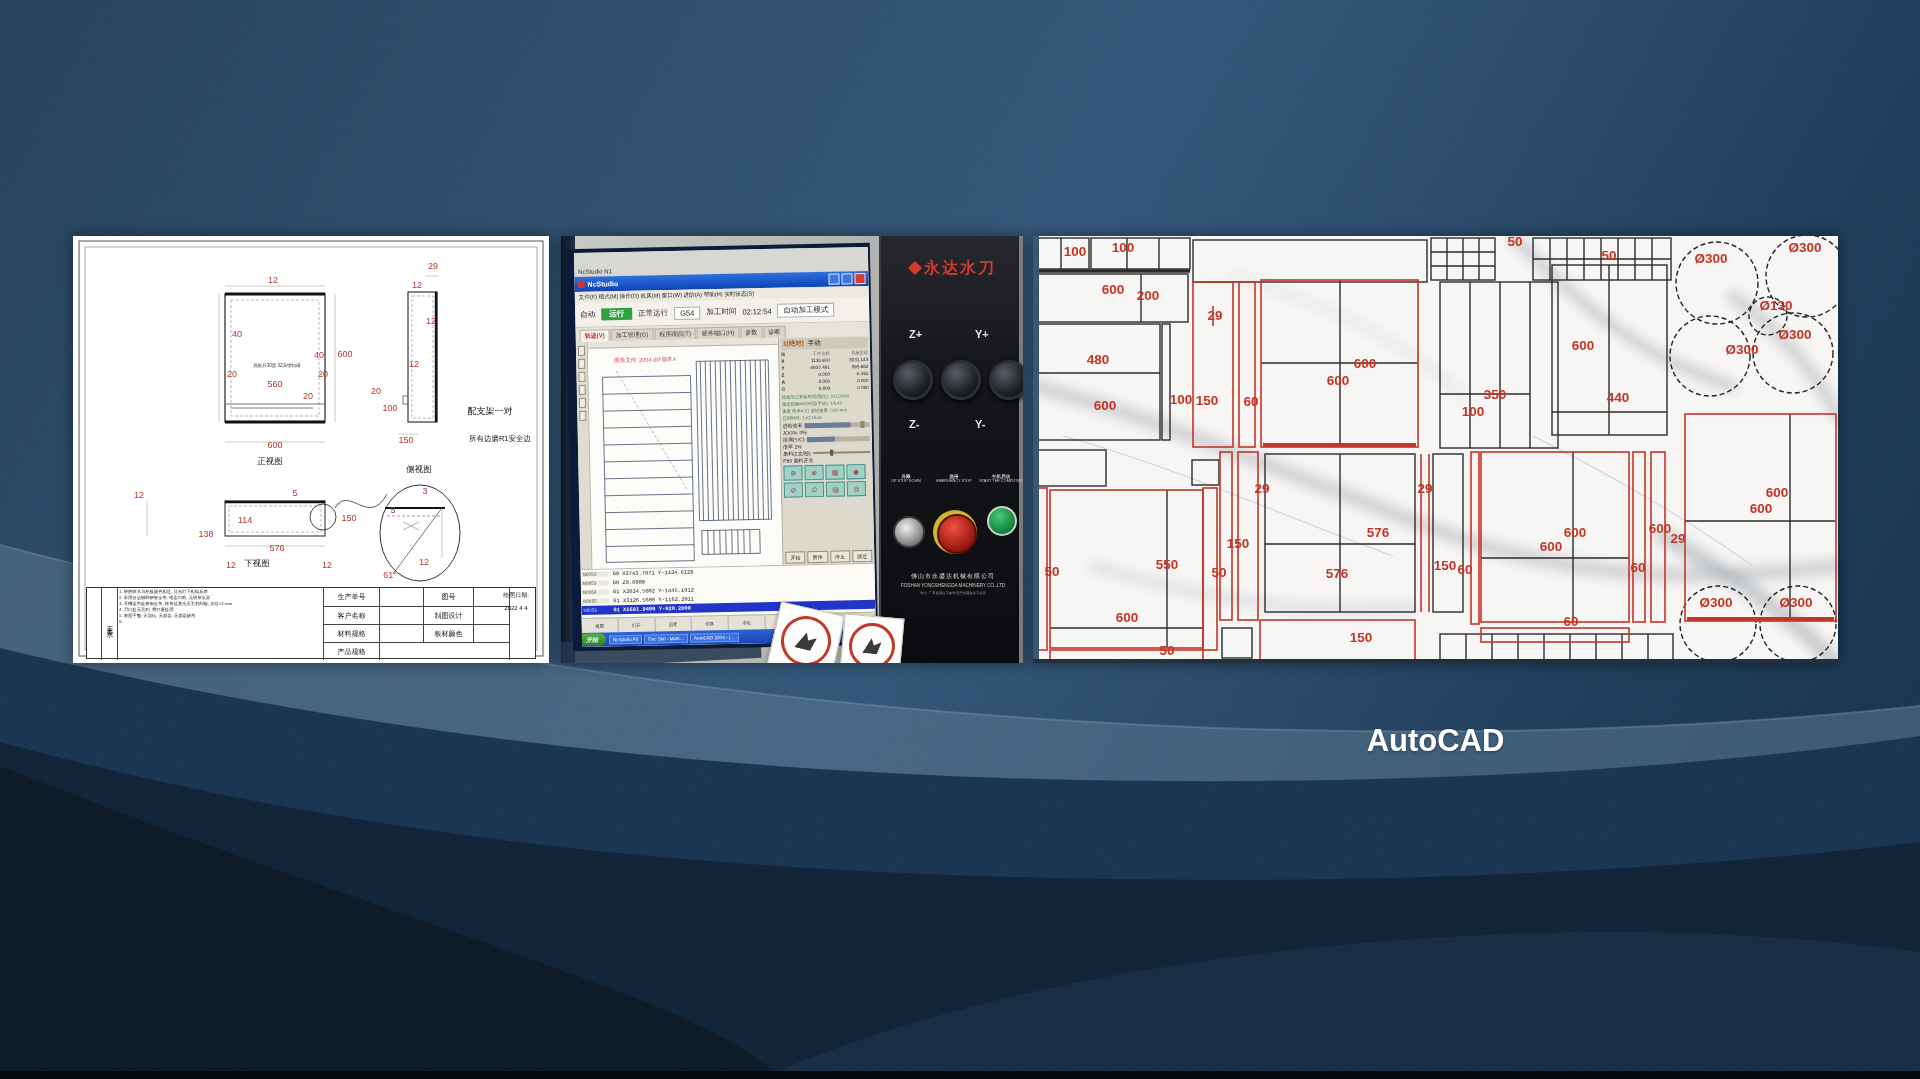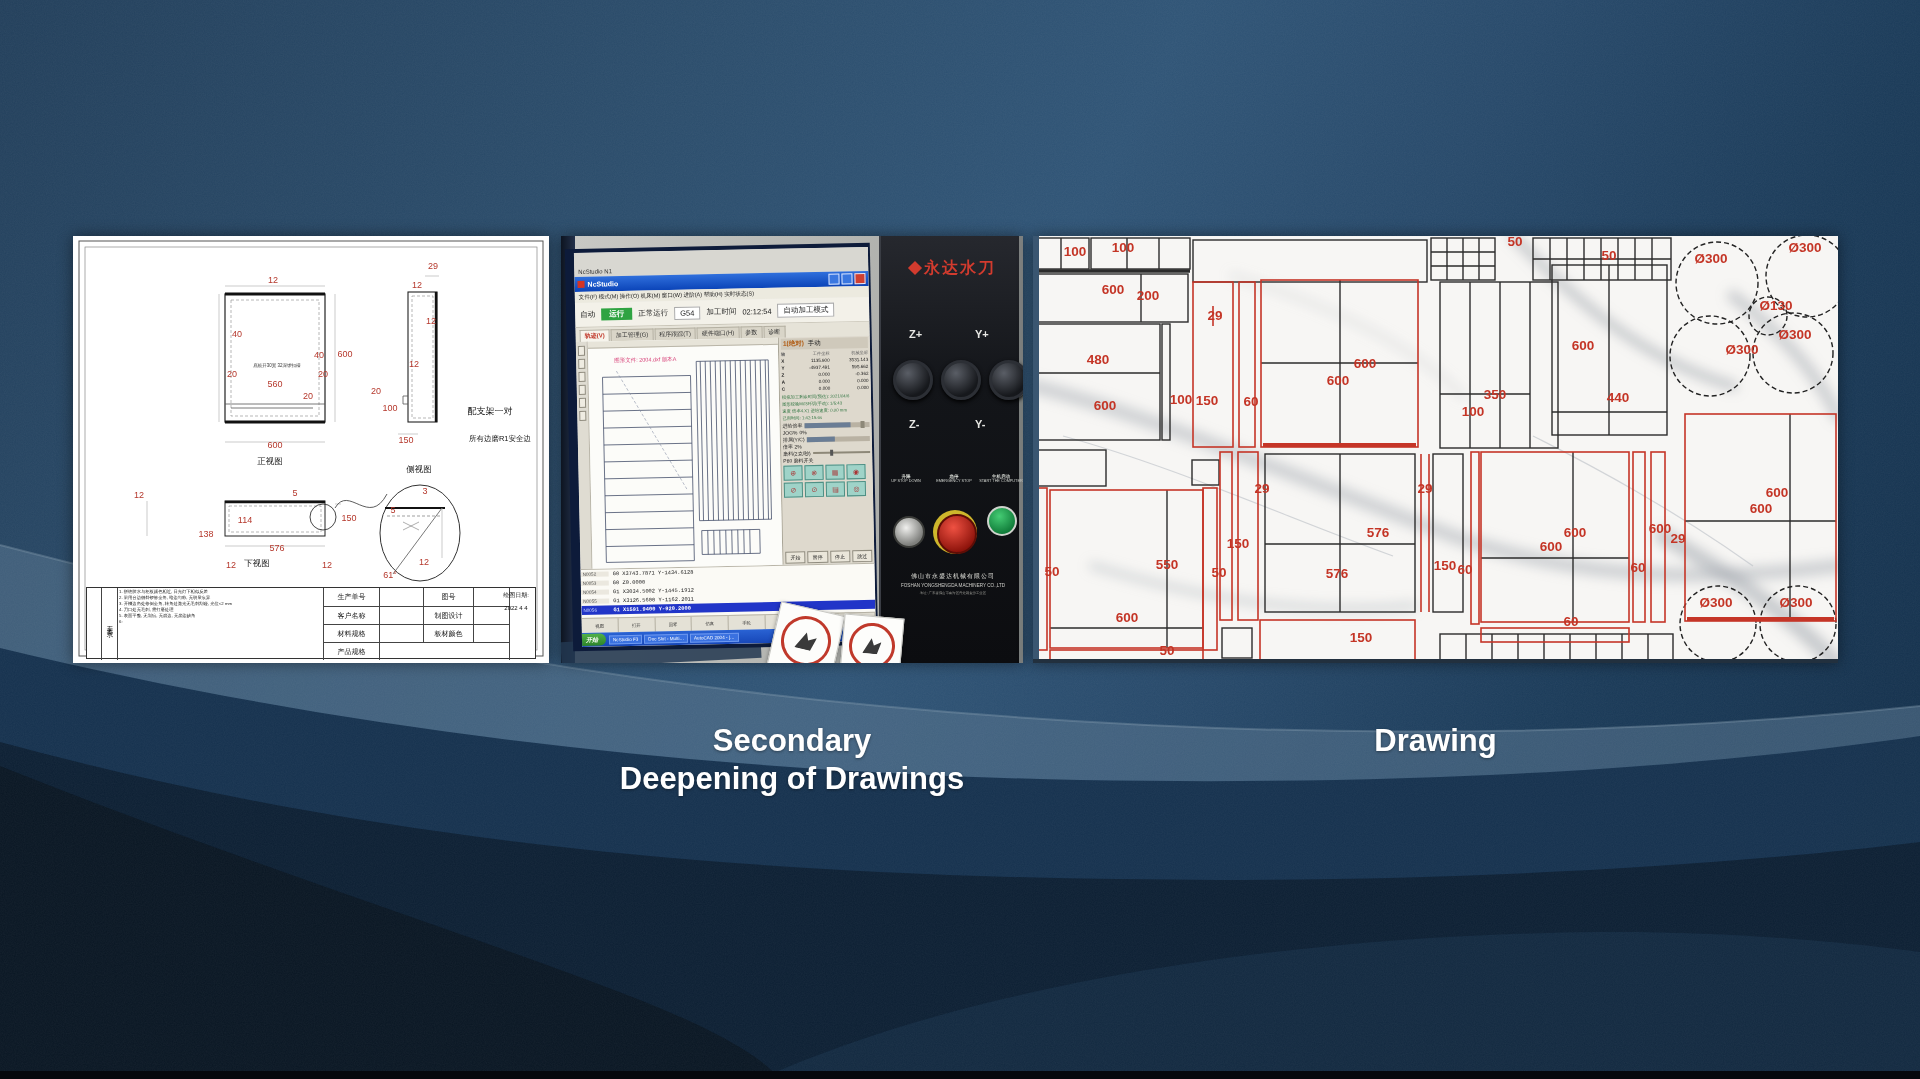--- a/index.html
+++ b/index.html
@@ -716,22 +716,18 @@
           <text x="605" y="336" font-size="13.5" fill="#c43526" text-anchor="middle" font-family="&quot;Liberation Sans&quot;,&quot;DejaVu Sans&quot;,sans-serif">60</text>
           <text x="627" y="297" font-size="13.5" fill="#c43526" text-anchor="middle" font-family="&quot;Liberation Sans&quot;,&quot;DejaVu Sans&quot;,sans-serif">600</text>
           <text x="645" y="307" font-size="13.5" fill="#c43526" text-anchor="middle" font-family="&quot;Liberation Sans&quot;,&quot;DejaVu Sans&quot;,sans-serif">29</text>
           <text x="538" y="390" font-size="13.5" fill="#c43526" text-anchor="middle" font-family="&quot;Liberation Sans&quot;,&quot;DejaVu Sans&quot;,sans-serif">60</text>
           <text x="683" y="371" font-size="13.5" fill="#c43526" text-anchor="middle" font-family="&quot;Liberation Sans&quot;,&quot;DejaVu Sans&quot;,sans-serif">Ø300</text>
           <text x="763" y="371" font-size="13.5" fill="#c43526" text-anchor="middle" font-family="&quot;Liberation Sans&quot;,&quot;DejaVu Sans&quot;,sans-serif">Ø300</text>
         </g>
     </svg>
   </div>
 
-  <div class="caption" id="cap2">
-    <div>Secondary</div>
-    <div>Deepening of Drawings</div>
-  </div>
   <div class="caption" id="cap3">
-    <div>Drawing</div>
+    <div>AutoCAD</div>
   </div>
 
   <div class="bottom-bar"></div>
 </div>
 
 </body></html>

